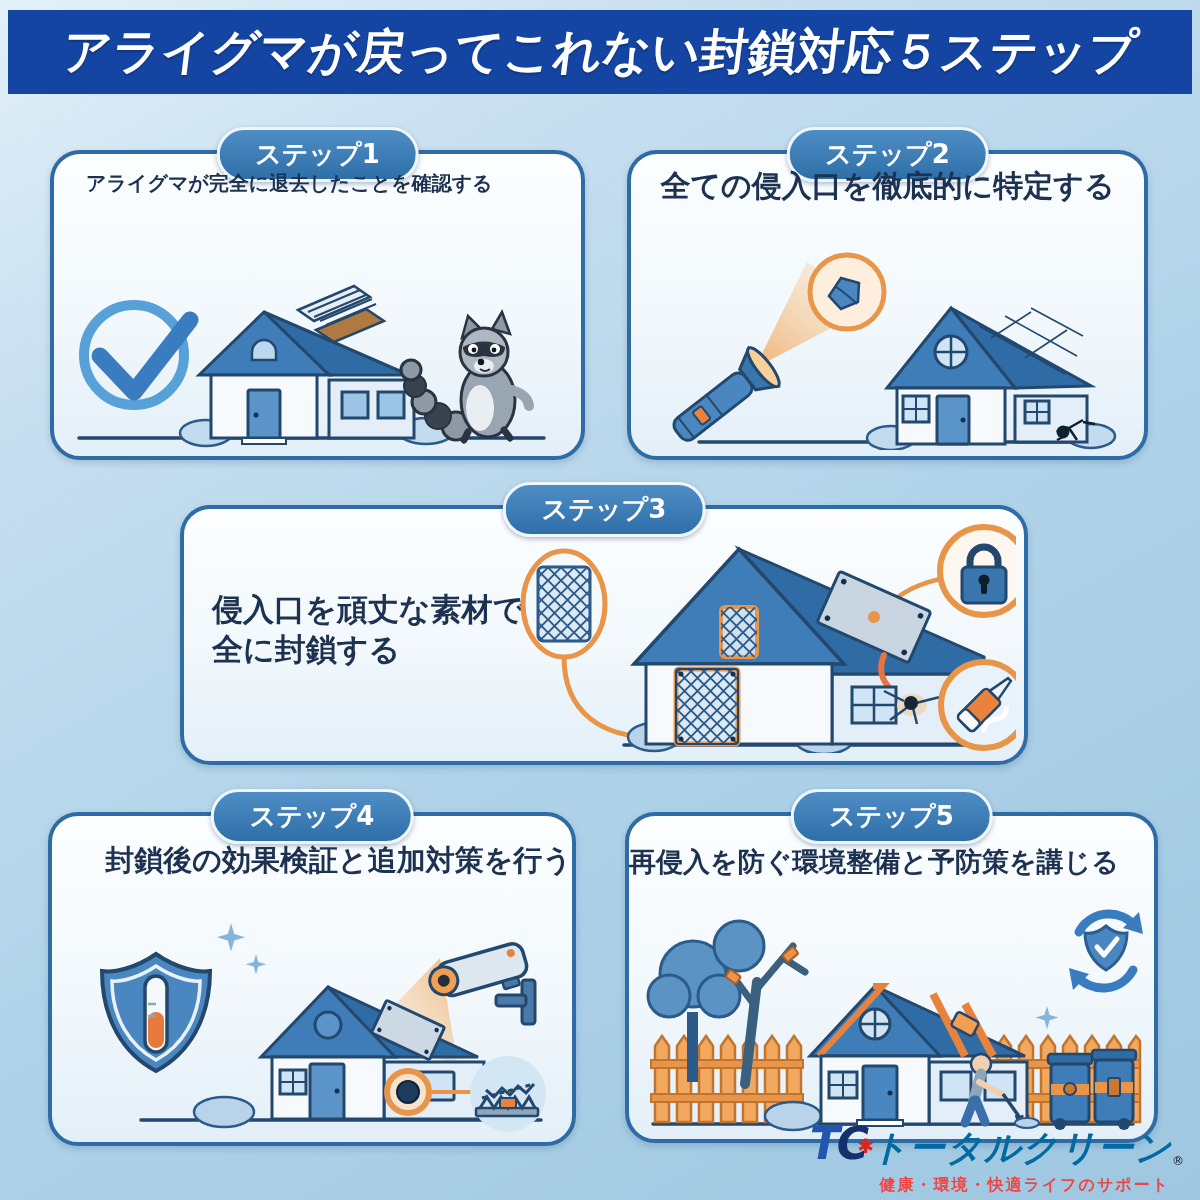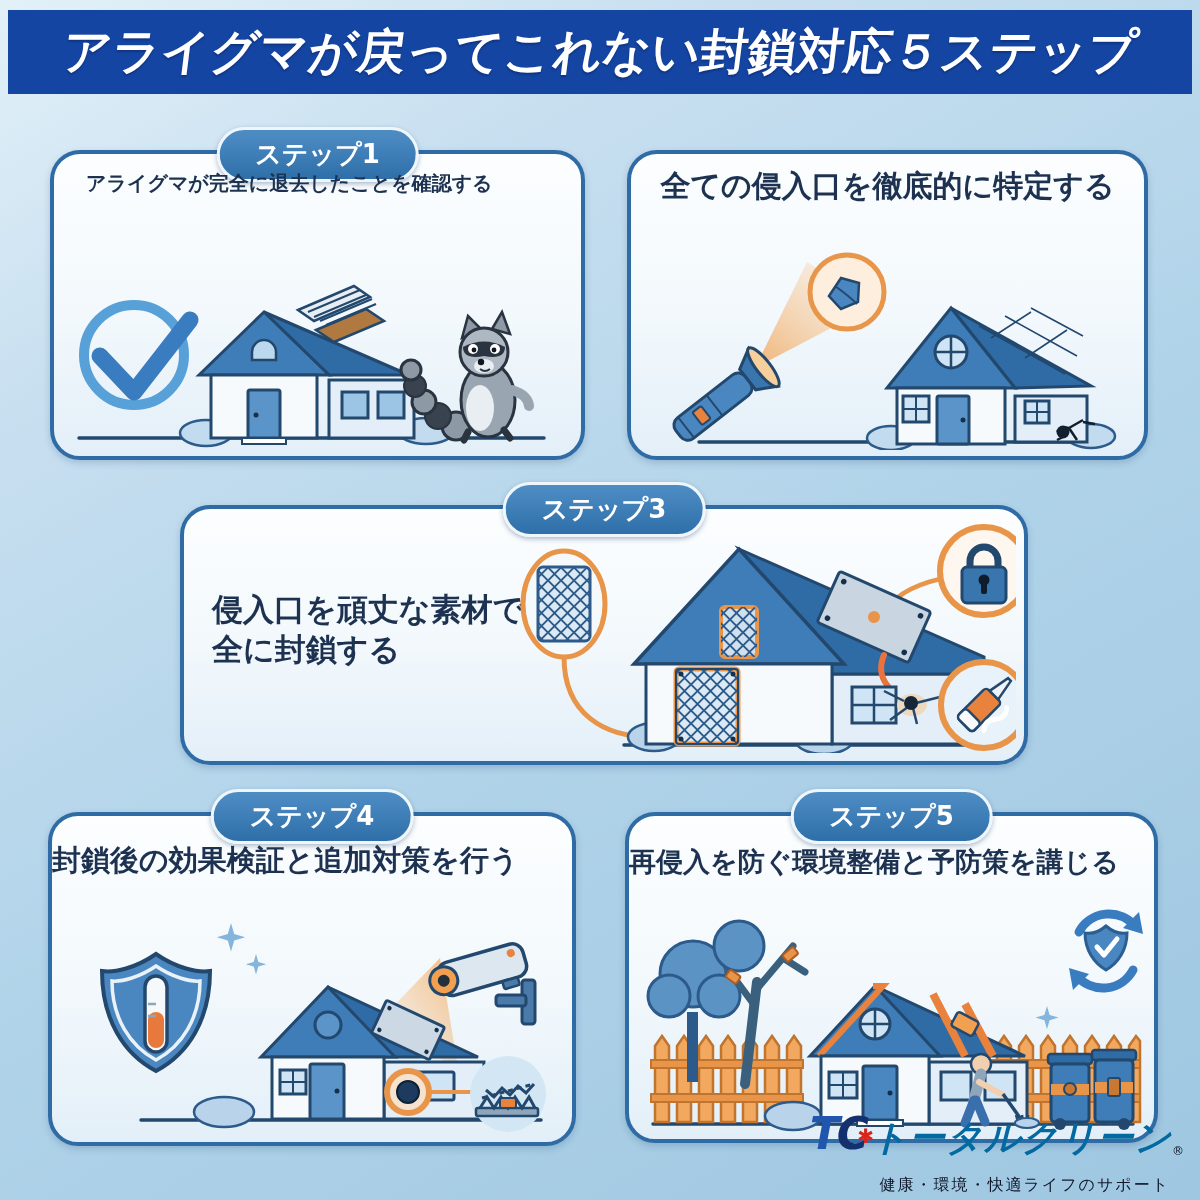--- a/index.html
+++ b/index.html
@@ -22,38 +22,38 @@
     box-shadow:0 2px 5px rgba(25,60,105,.35);}
   .heading{color:#1d3150;font-weight:800;line-height:1.3;}
   .p1{left:50px;top:150px;width:527px;height:302px}
   .p2{left:627px;top:150px;width:513px;height:302px}
   .p3{left:180px;top:505px;width:840px;height:252px}
   .p4{left:48px;top:812px;width:520px;height:326px}
   .p5{left:625px;top:812px;width:525px;height:323px}
   .h1{position:absolute;left:32px;top:16px;width:488px;font-size:20px}
   .h2{position:absolute;left:0;top:12px;width:100%;text-align:center;font-size:30px}
   .h3{position:absolute;left:28px;top:80px;width:345px;font-size:31px}
-  .h4{position:absolute;left:0;top:26px;width:100%;text-align:left;font-size:29px}
+  .h4{position:absolute;left:0;top:26px;width:100%;text-align:right;font-size:29px}
   .h5{position:absolute;left:0;top:28px;width:100%;font-size:27px}
   .illus{position:absolute;display:block}
   .i1{left:10px;top:96px;width:503px;height:200px}
   .i2{left:8px;top:92px;width:493px;height:204px}
   .i3{left:0px;top:0px;width:832px;height:244px}
   .i4{left:4px;top:76px;width:508px;height:244px}
   .i5{left:6px;top:78px;width:509px;height:239px}
   
   .logo{position:absolute;right:16px;bottom:6px;text-align:right;line-height:1.05;}
   .logo-row{display:flex;align-items:flex-end;justify-content:flex-end;font-style:italic;}
   .logo-mark{position:relative;display:inline-block;margin-right:2px;}
   .logo-t{color:#2156ae;font-weight:900;font-size:44px;}
   .logo-c{color:#15306e;font-weight:900;font-size:44px;margin-left:-3px;}
   .logo-star{position:absolute;right:-5px;top:15px;font-size:20px;color:#d9251c;font-weight:700;}
   .logo-name{color:#0369a1;font-weight:900;font-size:36px;letter-spacing:1px;}
   .logo-reg{font-size:12px;color:#0d1420;vertical-align:top;margin-top:10px;}
-  .logo-tagline{color:#0f172a;font-size:16px;letter-spacing:2px;margin-top:20px;margin-right:14px;}
+  .logo-tagline{color:#ef4444;font-size:16px;letter-spacing:2px;margin-top:10px;margin-right:14px;font-weight:bold;}
 </style>
 </head>
 <body>
 
 <svg width="0" height="0" style="position:absolute" aria-hidden="true">
   <defs>
     <pattern id="mesh" width="13" height="13" patternUnits="userSpaceOnUse">
       <path d="M0,6.5 L6.5,0 M6.5,13 L13,6.5 M0,6.5 L6.5,13 M6.5,0 L13,6.5" stroke="#2c5a8a" stroke-width="1.8" fill="none"></path>
     </pattern>
     <linearGradient id="beam" x1="0" y1="1" x2="1" y2="0">
@@ -116,20 +116,21 @@
       <circle cx="410" cy="100" r="2.4" fill="#10161e"></circle>
         <circle cx="430" cy="100" r="2.4" fill="#10161e"></circle>
       <ellipse cx="420" cy="116" rx="10" ry="7" fill="#e9eef2"></ellipse>
       <circle cx="417" cy="112" r="3.2" fill="#10161e"></circle>
       <path d="M416,119 q5,4 10,0" stroke="#2a3440" stroke-width="2" fill="none"></path>
     </g>
   </svg>
 </div>
 
 <div class="panel p2">
+  <div class="badge">ステップ2</div>
   <div class="heading h2">全ての侵入口を徹底的に特定する</div>
   <svg class="illus i2" viewBox="0 0 493 204">
     <line x1="60" y1="196" x2="462" y2="196" stroke="#23486e" stroke-width="3.5" stroke-linecap="round"></line>
     <polygon points="116,122 168,16 238,58" fill="url(#beam)"></polygon>
     <g>
       <circle cx="208" cy="46" r="37" fill="#fdeedd" stroke="#e8964a" stroke-width="5"></circle>
       <path d="M190,50 l12,-18 18,5 -1,19 -17,7 z" fill="#4a86c0" stroke="#23486e" stroke-width="2.5"></path>
       <path d="M196,40 q14,10 22,18" stroke="#23486e" stroke-width="2" fill="none"></path>
     </g>
     <g transform="translate(85,152) rotate(-38)">

